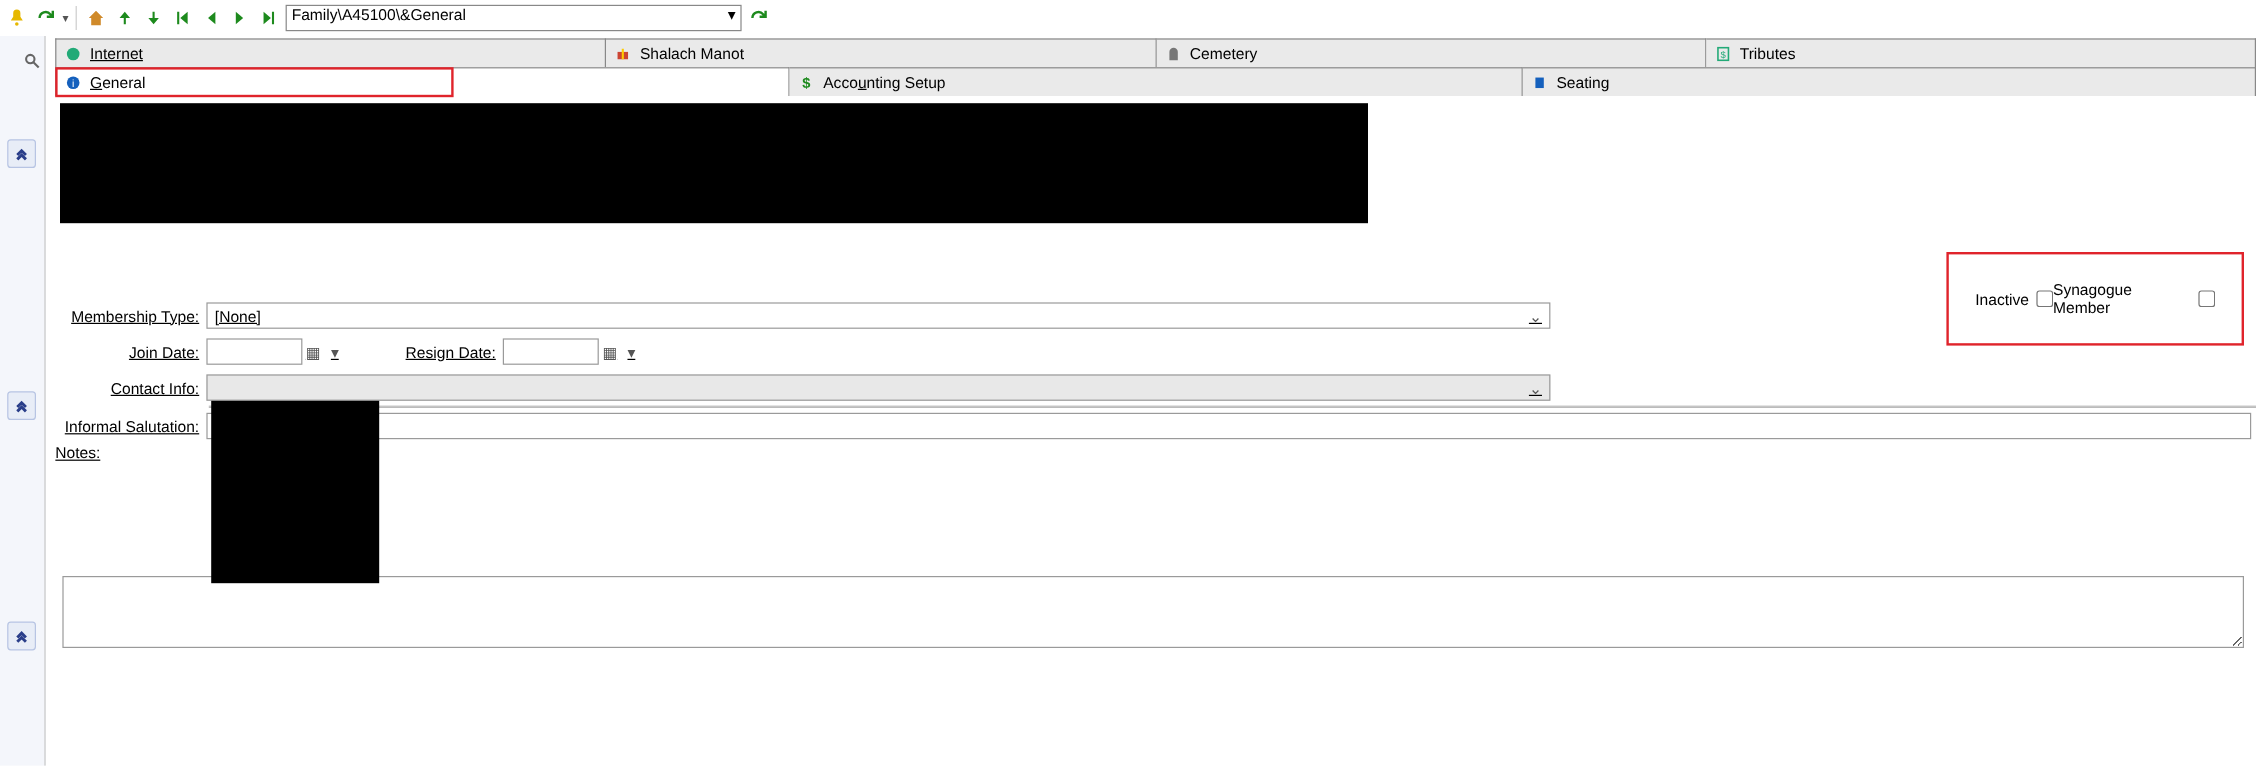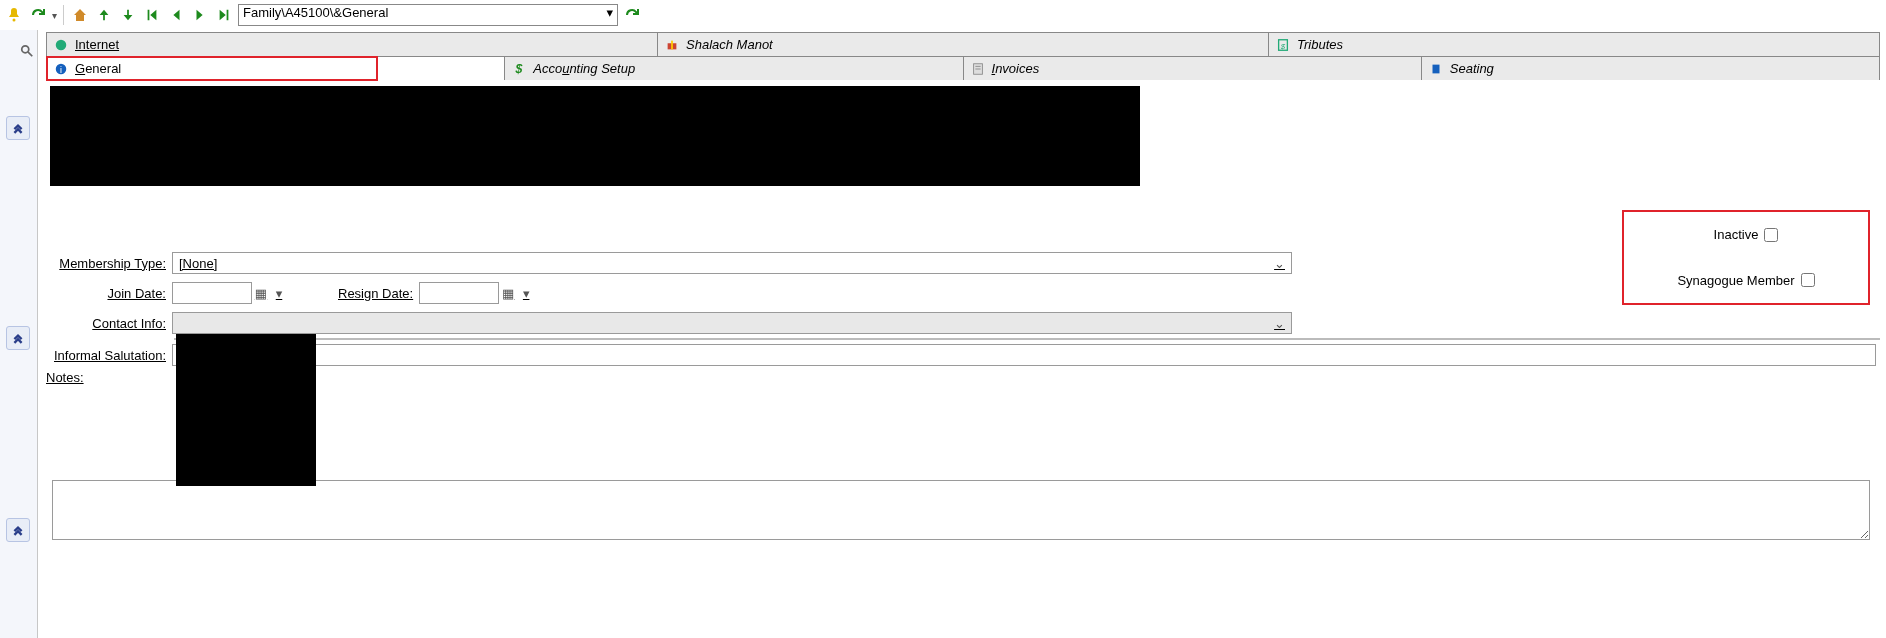--- a/index.html
+++ b/index.html
@@ -42,21 +42,21 @@
     position: absolute; left: 46px; top: 32px; right: 6px;
     border-bottom: 1px solid #888;
   }
   .tab-row { display: flex; }
   .tab {
     flex: 1; height: 24px; display: flex; align-items: center; gap: 6px;
     padding: 0 6px; font-size: 13px; color: #000;
     background: #eaeaea; border: 1px solid #888; border-bottom: none;
     cursor: pointer;
   }
-  .tab + .tab { border-left: none; font-style: italic; }
+  .tab + .tab { border-left: none; }
   .tab.active { background: #fff; }
   .tab .tic { width: 16px; height: 16px; display: inline-flex; align-items:center; justify-content:center; }
 
   
   .highlight-box {
     position: absolute; left: 46px; top: 56px; width: 332px; height: 25px;
     border: 2px solid #e0232b; pointer-events: none; z-index: 20;
   }
 
   
@@ -96,25 +96,24 @@
     flex: 1; height: 22px; border: 1px solid #9a9a9a; background: #fff;
     font-size: 13px; padding: 0 4px;
   }
   .notes-box {
     position: absolute; left: 6px; right: 10px; top: 400px; height: 60px;
     border: 1px solid #9a9a9a; background: #fff;
   }
 
   
   .right-checks {
-    position: absolute; right: 10px; top: 130px; width: 248px; height: 95px;
+    position: absolute; right: 10px; top: 130px; width: 248px; height: 78px;
     border: 2px solid #e0232b; display: flex; align-items: center; justify-content: space-around;
     font-size: 13px; padding: 0 22px;
     background: #fff;
-    flex-direction: column;
   }
   .chk { display: flex; align-items: center; gap: 6px; }
   .chk input { width:14px; height:14px;}
 
   
   .black-block2 {
     position: absolute; left: 130px; top: 254px; width: 140px; height: 152px;
     background: #000; z-index: 5;
   }
 
@@ -233,20 +232,28 @@
           <svg viewBox="0 0 16 16" width="14" height="14">
             <rect x="3" y="6" width="10" height="7" fill="#c43"></rect>
             <rect x="7" y="3" width="2" height="10" fill="#fc0"></rect>
           </svg>
         </span>
       <span>Shalach Manot</span>
     </div>
     <div class="tab">
       <span class="tic">
           <svg viewBox="0 0 16 16" width="14" height="14">
+            <path d="M4 14V6a4 4 0 0 1 8 0v8z" fill="#777"></path>
+          </svg>
+        </span>
+      <span>Cemetery</span>
+    </div>
+    <div class="tab">
+      <span class="tic">
+          <svg viewBox="0 0 16 16" width="14" height="14">
             <rect x="3" y="2" width="10" height="12" fill="none" stroke="#2a7" stroke-width="1.5"></rect>
             <text x="8" y="12" font-size="9" text-anchor="middle" fill="#2a7">$</text>
           </svg>
         </span>
       <span>Tributes</span>
     </div>
   </div>
   <div class="tab-row">
     <div class="tab active">
       <span class="tic">
@@ -257,30 +264,20 @@
         </span>
       <span><span style="text-decoration:underline">G</span><span>eneral</span></span>
     </div>
     <div class="tab">
       <span class="tic">
           <svg viewBox="0 0 16 16" width="14" height="14">
             <text x="8" y="13" font-size="14" text-anchor="middle" fill="#1d8a1d" font-weight="bold">$</text>
           </svg>
         </span>
       <span>Acco<span style="text-decoration:underline">u</span>nting Setup</span>
-    </div>
-    <div class="tab">
-      <span class="tic">
-          <svg viewBox="0 0 16 16" width="14" height="14">
-            <rect x="3" y="2" width="10" height="12" fill="#ddd" stroke="#888"></rect>
-            <line x1="5" y1="5" x2="11" y2="5" stroke="#888"></line>
-            <line x1="5" y1="8" x2="11" y2="8" stroke="#888"></line>
-          </svg>
-        </span>
-      <span><span style="text-decoration:underline">I</span>nvoices</span>
     </div>
     <div class="tab">
       <span class="tic">
           <svg viewBox="0 0 16 16" width="14" height="14">
             <rect x="4" y="3" width="8" height="10" fill="#1560bd"></rect>
           </svg>
         </span>
       <span>Seating</span>
     </div>
   </div>

